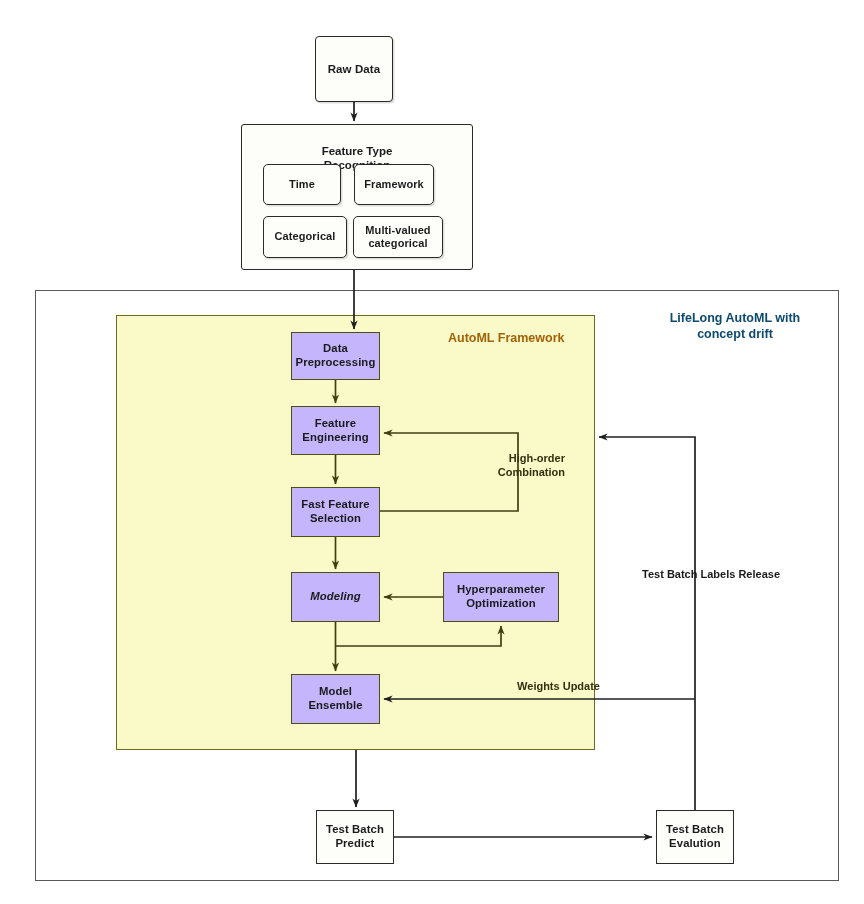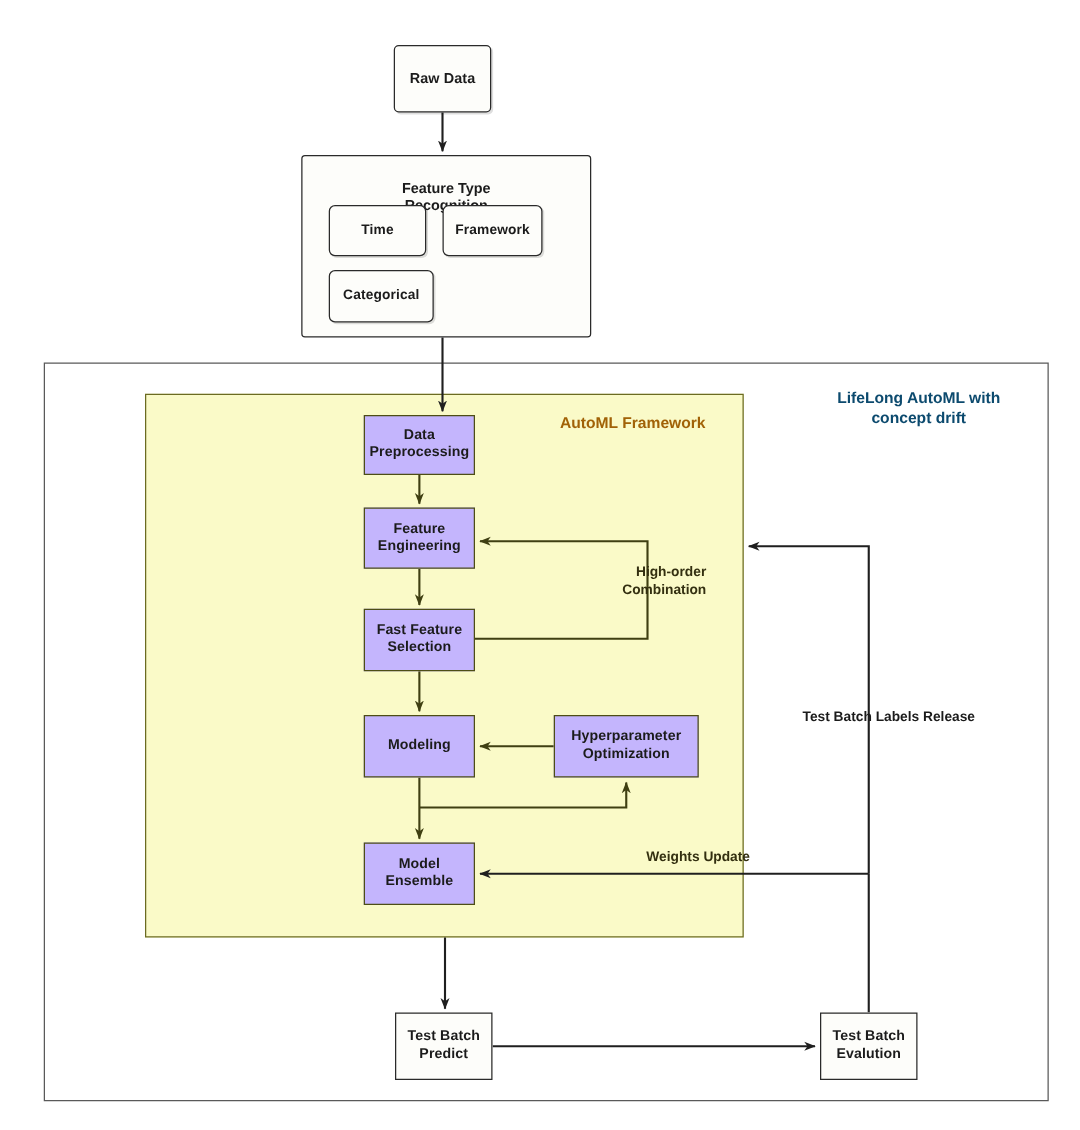--- a/index.html
+++ b/index.html
@@ -84,21 +84,21 @@
     left: 448px;
     top: 331px;
     font-size: 12.5px;
     font-weight: bold;
     color: #a16207;
     white-space: nowrap;
   }
 
   
   #node-raw-data {
-    left: 315px; top: 36px; width: 78px; height: 54px;
+    left: 315px; top: 36px; width: 78px; height: 66px;
     font-size: 11.5px;
     border-radius: 4px;
     box-shadow: 1.5px 1.5px 0 rgba(0,0,0,.13);
     justify-content: center;
   }
   #ftr-frame {
     position: absolute;
     left: 241px; top: 124px; width: 232px; height: 146px;
     box-sizing: border-box;
     border: 1.6px solid #2a2a2a;
@@ -125,21 +125,21 @@
 
   
   .inner-node {
     border: 1.6px solid #4d4d16;
     background: #c4b5fd;
     font-size: 11.3px;
   }
   #node-data-preprocessing { left: 291px; top: 332px; width: 89px; height: 48px; }
   #node-feature-engineering{ left: 291px; top: 406px; width: 89px; height: 49px; }
   #node-fast-feature-sel   { left: 291px; top: 487px; width: 89px; height: 50px; }
-  #node-modeling           { left: 291px; top: 572px; width: 89px; height: 50px; }
+  #node-modeling           { left: 291px; top: 572px; width: 89px; height: 50px; font-style: italic; }
   #node-model-ensemble     { left: 291px; top: 674px; width: 89px; height: 50px; }
   #node-hyperparameter     { left: 443px; top: 572px; width: 116px; height: 50px; }
 
   
   #node-test-batch-predict {
     left: 316px; top: 810px; width: 78px; height: 54px;
     font-size: 11.3px;
   }
   #node-test-batch-eval {
     left: 656px; top: 810px; width: 78px; height: 54px;
@@ -230,20 +230,24 @@
 
   <div class="node ftr-sub" id="node-time">
     <span class="node-label">Time</span>
   </div>
   <div class="node ftr-sub" id="node-numerical">
     <span class="node-label">Framework</span>
   </div>
   <div class="node ftr-sub" id="node-categorical">
     <span class="node-label">Categorical</span>
   </div>
+  <div class="node ftr-sub" id="node-multival">
+    <span class="node-label">Multi-valued
+categorical</span>
+  </div>
 
   <div class="node inner-node" id="node-data-preprocessing">
     <span class="node-label">Data
 Preprocessing</span>
   </div>
   <div class="node inner-node" id="node-feature-engineering">
     <span class="node-label">Feature
 Engineering</span>
   </div>
   <div class="node inner-node" id="node-fast-feature-sel">

